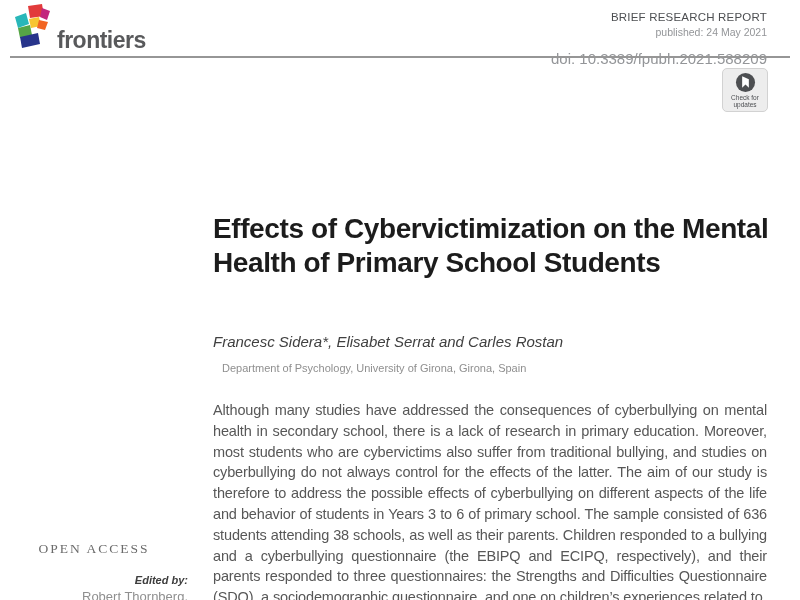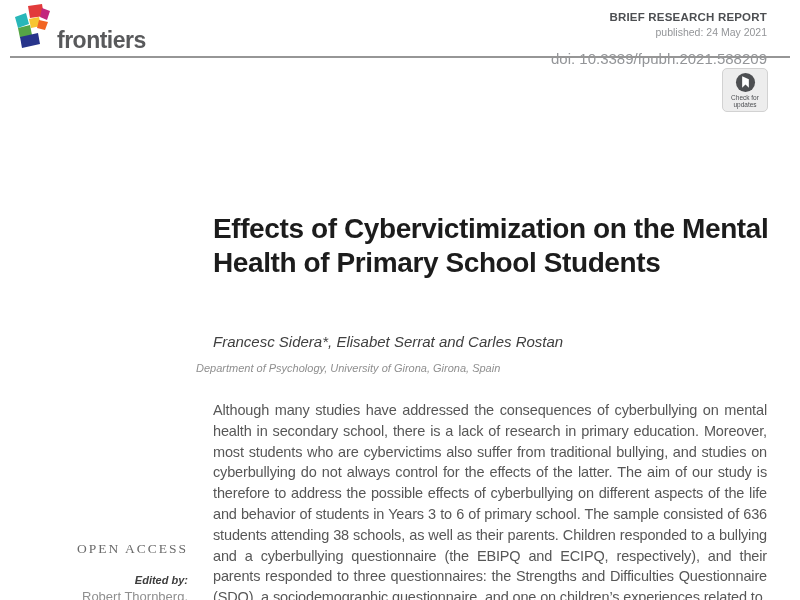--- a/index.html
+++ b/index.html
@@ -7,48 +7,48 @@
               font-family:"Liberation Sans", sans-serif; }
 
   
   .logo { position:absolute; left:13px; top:4px; display:flex; align-items:flex-end; }
   .logo-icon { width:40px; height:48px; }
   .brand-text { margin-left:4px; margin-top:5px; }
   .brand-name { font-size:23px; font-weight:bold; color:#58595b; letter-spacing:-0.5px; line-height:23px; }
   .brand-sub  { font-family:"Liberation Serif", serif; font-size:19px; color:#8d8f91; line-height:20px; margin-top:1px; }
 
   .header-meta { position:absolute; right:33px; top:11px; text-align:right; }
-  .article-type { font-size:11.5px; font-weight:bold; color:#4d4f52; letter-spacing:0.2px; }
+  .article-type { font-size:11.5px; font-weight:normal; color:#4d4f52; letter-spacing:0.2px; }
   .pub-line { font-size:10.5px; color:#939598; margin-top:3px; }
   .doi-line { font-size:15px; color:#939598; margin-top:12px; }
 
   .header-rule { position:absolute; left:10px; top:56px; width:780px; height:2px; background:#969696; }
 
   
   .update-badge { position:absolute; left:722px; top:68px; width:46px; height:44px;
                   background:#ededed; border:1px solid #d2d2d2; border-radius:5px;
                   display:flex; flex-direction:column; align-items:center; padding-top:3px; cursor:pointer; }
   .crossmark { width:21px; height:21px; }
   .badge-label { font-size:6.5px; line-height:7px; color:#4d4f52; text-align:center; margin-top:1px; }
 
   
-  .open-access { position:absolute; left:0; top:541px; width:188px; text-align:right;
+  .open-access { position:absolute; left:0; top:541px; width:188px; text-align:center;
                  font-family:"Liberation Serif", serif; font-size:13.5px; letter-spacing:2px; color:#6b6b6b; }
   .edited-by   { position:absolute; left:0; top:574px; width:188px; text-align:right;
                  font-size:11px; font-weight:bold; font-style:italic; color:#3d3d3d; }
   .editor-name { position:absolute; left:0; top:589px; width:188px; text-align:right;
                  font-size:13px; color:#8f8f8f; }
 
   
   .paper-title { position:absolute; left:213px; top:212px; width:556px;
                  font-size:28px; font-weight:bold; line-height:34px; letter-spacing:-0.4px; color:#1c1c1c; }
   .authors     { position:absolute; left:213px; top:333px; width:554px;
                  font-size:15px; font-weight:normal; font-style:italic; color:#404040; }
-  .affiliation { position:absolute; left:196px; top:362px; width:554px;
-                 font-size:11px; font-style:italic; color:#8f8f8f; }
+  .affiliation { position:absolute; left:222px; top:362px; width:554px;
+                 font-size:11px; color:#8f8f8f; }
   .abstract    { position:absolute; left:213px; top:400px; width:554px;
                  font-size:14.5px; line-height:20.8px; letter-spacing:-0.15px;
                  color:#575757; text-align:justify; }
 </style>
 </head>
 <body>
 
 <div class="logo">
   <svg class="logo-icon" viewBox="0 0 40 48">
     <polygon points="15,2 29,0 31,12 17,14" fill="#e23b3b"></polygon>

